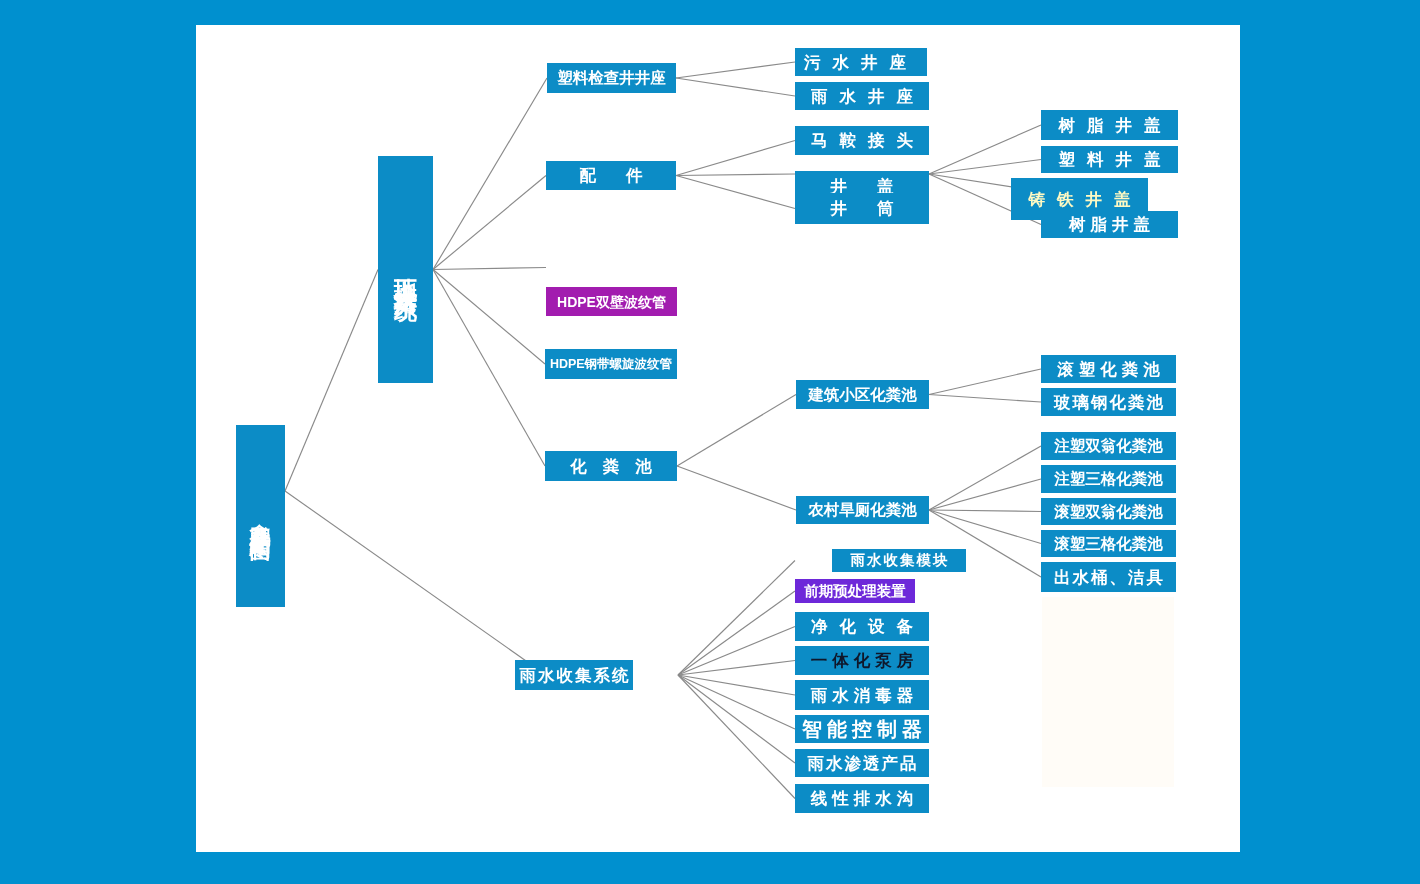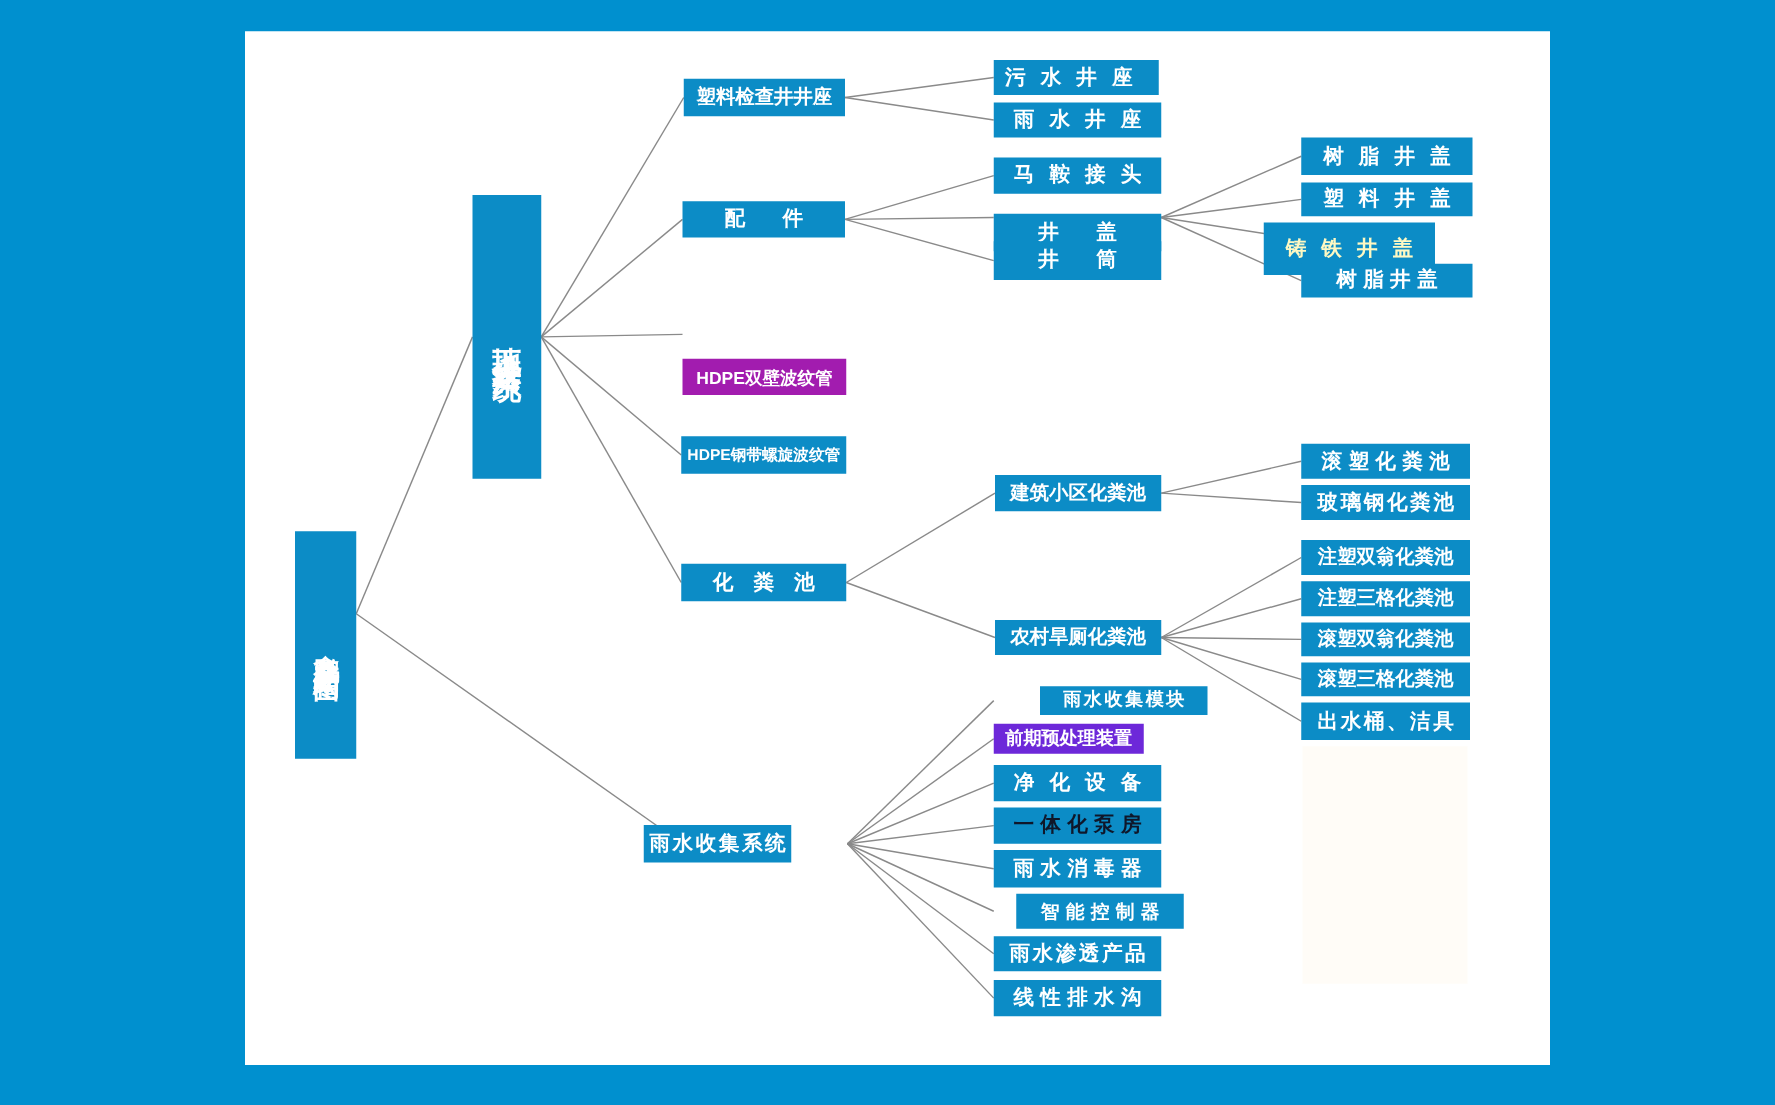--- a/index.html
+++ b/index.html
@@ -110,17 +110,17 @@
       <div class="node" style="left: 1041px; top: 432px; width: 135px; height: 28px; background: rgb(12, 140, 198); color: rgb(255, 255, 255); font-size: 15.5px; letter-spacing: 0px; padding-left: 0px;">注塑双翁化粪池</div>
       <div class="node" style="left: 1041px; top: 465px; width: 135px; height: 28px; background: rgb(12, 140, 198); color: rgb(255, 255, 255); font-size: 15.5px; letter-spacing: 0px; padding-left: 0px;">注塑三格化粪池</div>
       <div class="node" style="left: 1041px; top: 498px; width: 135px; height: 27px; background: rgb(12, 140, 198); color: rgb(255, 255, 255); font-size: 15.5px; letter-spacing: 0px; padding-left: 0px;">滚塑双翁化粪池</div>
       <div class="node" style="left: 1041px; top: 530px; width: 135px; height: 27px; background: rgb(12, 140, 198); color: rgb(255, 255, 255); font-size: 15.5px; letter-spacing: 0px; padding-left: 0px;">滚塑三格化粪池</div>
       <div class="node" style="left: 1041px; top: 562px; width: 135px; height: 30px; background: rgb(12, 140, 198); color: rgb(255, 255, 255); font-size: 16.5px; letter-spacing: 2px; padding-left: 2px;">出水桶、洁具</div>
       <div class="node" style="left: 795px; top: 549px; width: 134px; height: 23px; background: rgb(12, 140, 198); color: rgb(255, 255, 255); font-size: 14.5px; letter-spacing: 2px; padding-left: 2px; margin-left: 37px;">雨水收集模块</div>
       <div class="node" style="left: 795px; top: 579px; width: 120px; height: 24px; background: #6d28d9; color: rgb(255, 255, 255); font-size: 14.5px; letter-spacing: 0px; padding-left: 0px;">前期预处理装置</div>
       <div class="node" style="left: 795px; top: 612px; width: 134px; height: 29px; background: rgb(12, 140, 198); color: rgb(255, 255, 255); font-size: 16.5px; letter-spacing: 12px; padding-left: 12px;">净化设备</div>
       <div class="node" style="left: 795px; top: 646px; width: 134px; height: 29px; background: rgb(12, 140, 198); color: #0f172a; font-size: 16.5px; letter-spacing: 5px; padding-left: 5px;">一体化泵房</div>
       <div class="node" style="left: 795px; top: 680px; width: 134px; height: 30px; background: rgb(12, 140, 198); color: rgb(255, 255, 255); font-size: 16.5px; letter-spacing: 5px; padding-left: 5px;">雨水消毒器</div>
-      <div class="node" style="left: 795px; top: 715px; width: 134px; height: 28px; background: rgb(12, 140, 198); color: rgb(255, 255, 255); font-size: 15px; letter-spacing: 5px; padding-left: 5px; margin-left: 18px;">智能控制器</div>
+      <div class="node" style="left: 795px; top: 715px; width: 134px; height: 28px; background: rgb(12, 140, 198); color: rgb(255, 255, 255); font-size: 20px; letter-spacing: 5px; padding-left: 5px;">智能控制器</div>
       <div class="node" style="left: 795px; top: 749px; width: 134px; height: 28px; background: rgb(12, 140, 198); color: rgb(255, 255, 255); font-size: 16.5px; letter-spacing: 2px; padding-left: 2px;">雨水渗透产品</div>
       <div class="node" style="left: 795px; top: 784px; width: 134px; height: 29px; background: rgb(12, 140, 198); color: rgb(255, 255, 255); font-size: 16.5px; letter-spacing: 5px; padding-left: 5px;">线性排水沟</div>
     </div>
 </div>
 
 </body></html>

